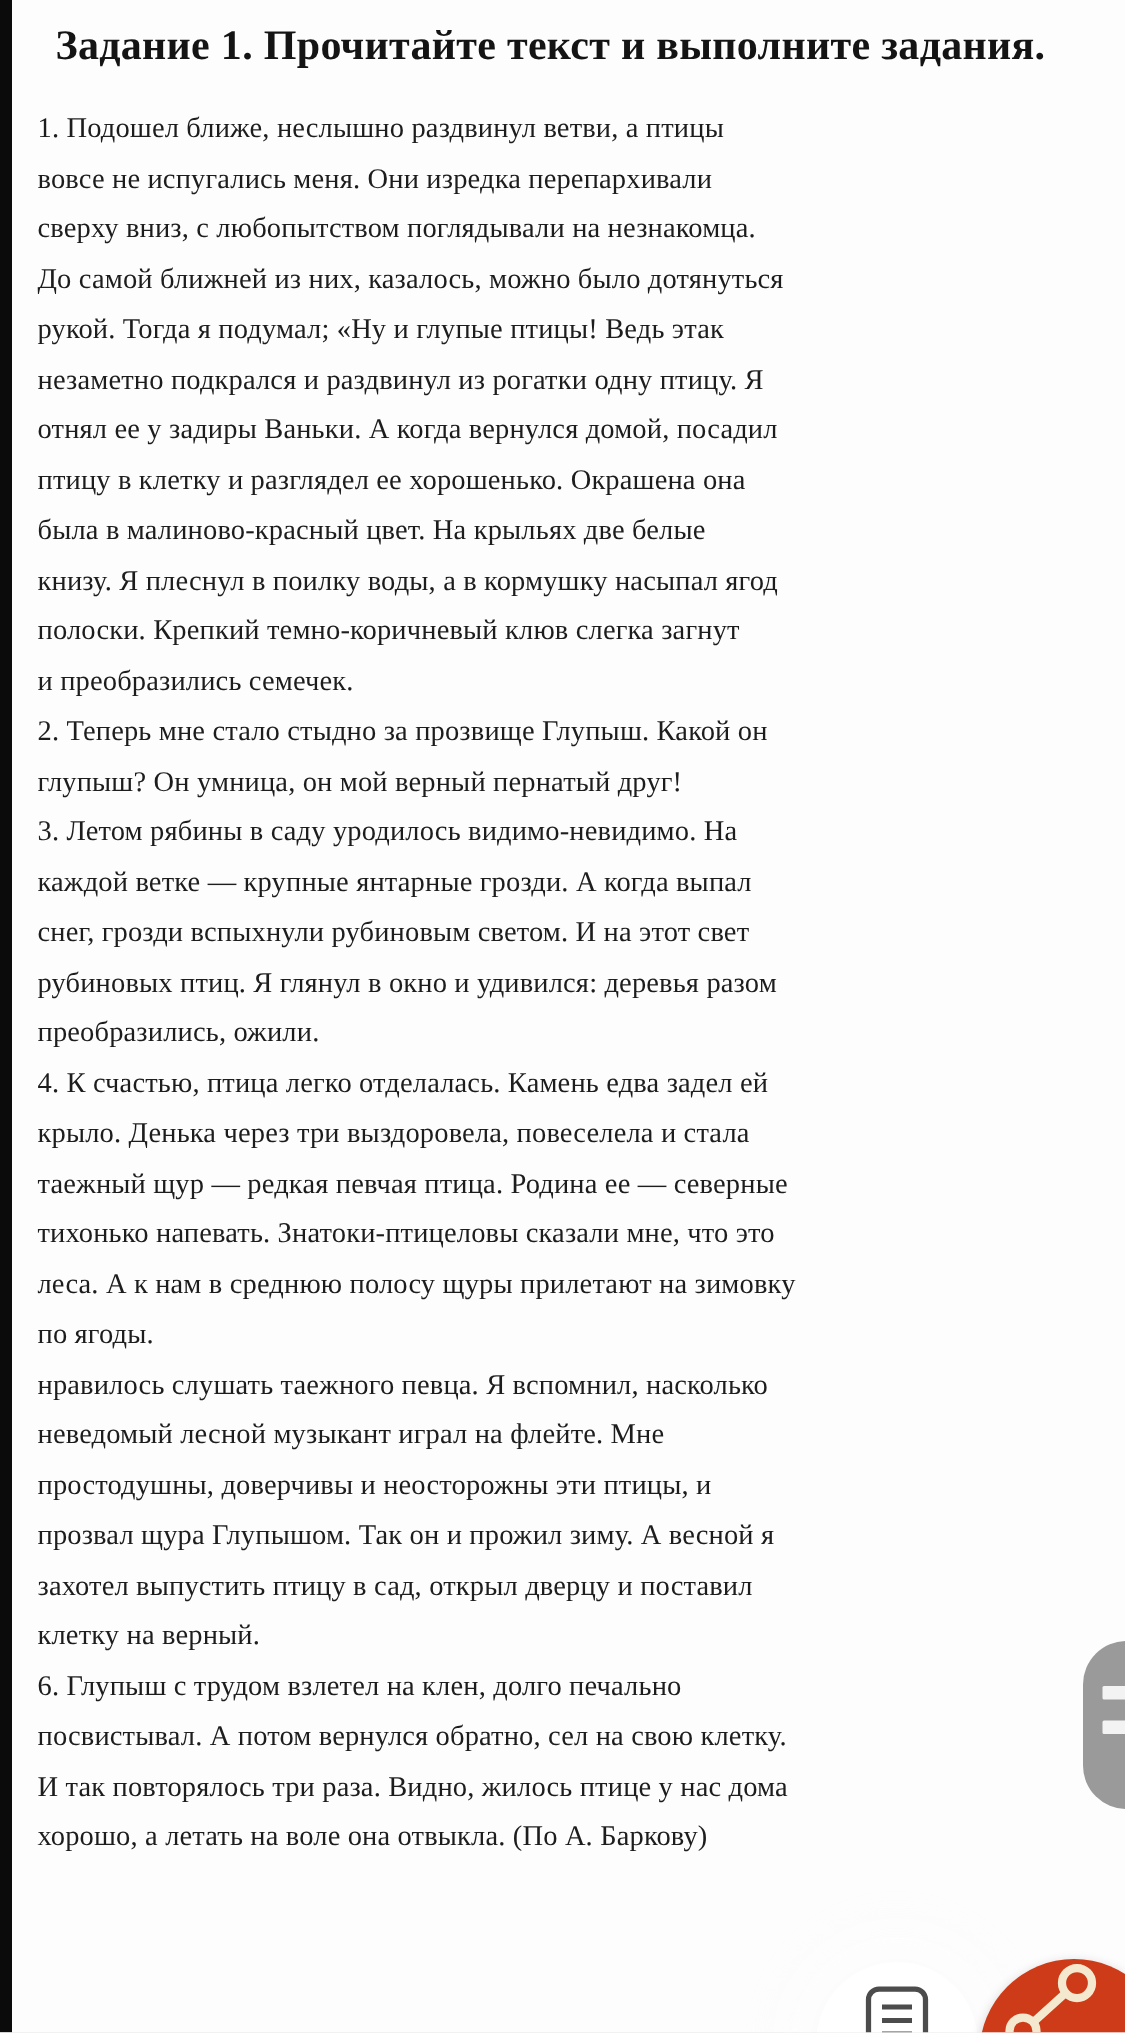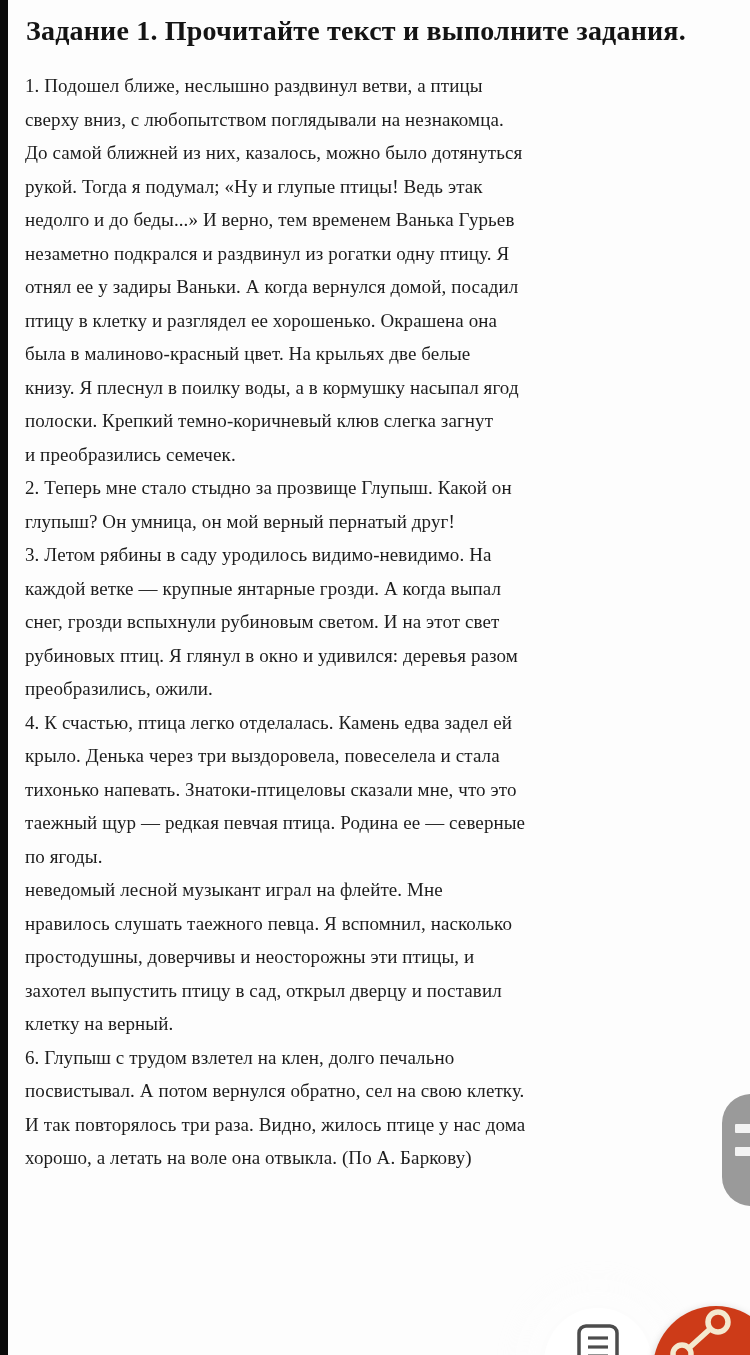--- a/index.html
+++ b/index.html
@@ -3,21 +3,21 @@
 <meta charset="utf-8">
 <style>
   html,body{margin:0;padding:0;background:#e8e8e8;}
   .screen{
     position:relative;width:750px;height:1355px;margin:0 auto;
     background:#fdfdfd;overflow:hidden;
     font-family:"Liberation Serif","DejaVu Serif",serif;
   }
   .left-bar{position:absolute;left:0;top:0;width:8px;height:1355px;background:#0b0b0b;}
   .page{position:absolute;left:8px;top:0;width:742px;padding:14px 0 0 17px;box-sizing:border-box;}
-  .heading{font-size:28px;font-weight:bold;color:#141414;margin:0 0 21px 1px;line-height:34px;letter-spacing:.2px;white-space:nowrap;}
+  .heading{font-size:28px;font-weight:bold;color:#141414;margin:0 0 21px 12px;line-height:34px;letter-spacing:.2px;white-space:nowrap;}
   .line{font-size:19px;line-height:33.5px;color:#1d1d1d;white-space:nowrap;letter-spacing:.1px;}
 
   
   .scroll-pill{position:absolute;left:722px;top:1094px;width:58px;height:112px;border-radius:29px;background:#9a9a9a;}
   .pill-line{position:absolute;left:13px;width:38px;height:9px;background:#f3f3f3;border-radius:1px;}
   .pill-line.l1{top:30px;}
   .pill-line.l2{top:53px;}
 
   
   .fab-note{
@@ -38,24 +38,24 @@
 
 <div class="screen">
 
   <div class="left-bar"></div>
 
   <div class="page">
     <h1 class="heading">Задание 1. Прочитайте текст и выполните задания.</h1>
     <div>
         <div>
           <div class="line">1. Подошел ближе, неслышно раздвинул ветви, а птицы</div>
+          <div class="line">вовсе не испугались меня. Они изредка перепархивали</div>
           <div class="line">сверху вниз, с любопытством поглядывали на незнакомца.</div>
           <div class="line">До самой ближней из них, казалось, можно было дотянуться</div>
           <div class="line">рукой. Тогда я подумал; «Ну и глупые птицы! Ведь этак</div>
-          <div class="line">недолго и до беды...» И верно, тем временем Ванька Гурьев</div>
           <div class="line">незаметно подкрался и раздвинул из рогатки одну птицу. Я</div>
           <div class="line">отнял ее у задиры Ваньки. А когда вернулся домой, посадил</div>
           <div class="line">птицу в клетку и разглядел ее хорошенько. Окрашена она</div>
           <div class="line">была в малиново-красный цвет. На крыльях две белые</div>
           <div class="line">книзу. Я плеснул в поилку воды, а в кормушку насыпал ягод</div>
           <div class="line">полоски. Крепкий темно-коричневый клюв слегка загнут</div>
           <div class="line">и преобразились семечек.</div>
         </div>
         <div>
           <div class="line">2. Теперь мне стало стыдно за прозвище Глупыш. Какой он</div>
@@ -64,28 +64,30 @@
         <div>
           <div class="line">3. Летом рябины в саду уродилось видимо-невидимо. На</div>
           <div class="line">каждой ветке — крупные янтарные грозди. А когда выпал</div>
           <div class="line">снег, грозди вспыхнули рубиновым светом. И на этот свет</div>
           <div class="line">рубиновых птиц. Я глянул в окно и удивился: деревья разом</div>
           <div class="line">преобразились, ожили.</div>
         </div>
         <div>
           <div class="line">4. К счастью, птица легко отделалась. Камень едва задел ей</div>
           <div class="line">крыло. Денька через три выздоровела, повеселела и стала</div>
+          <div class="line">таежный щур — редкая певчая птица. Родина ее — северные</div>
           <div class="line">тихонько напевать. Знатоки-птицеловы сказали мне, что это</div>
-          <div class="line">таежный щур — редкая певчая птица. Родина ее — северные</div>
+          <div class="line">леса. А к нам в среднюю полосу щуры прилетают на зимовку</div>
           <div class="line">по ягоды.</div>
         </div>
         <div>
+          <div class="line">нравилось слушать таежного певца. Я вспомнил, насколько</div>
           <div class="line">неведомый лесной музыкант играл на флейте. Мне</div>
-          <div class="line">нравилось слушать таежного певца. Я вспомнил, насколько</div>
           <div class="line">простодушны, доверчивы и неосторожны эти птицы, и</div>
+          <div class="line">прозвал щура Глупышом. Так он и прожил зиму. А весной я</div>
           <div class="line">захотел выпустить птицу в сад, открыл дверцу и поставил</div>
           <div class="line">клетку на верный.</div>
         </div>
         <div>
           <div class="line">6. Глупыш с трудом взлетел на клен, долго печально</div>
           <div class="line">посвистывал. А потом вернулся обратно, сел на свою клетку.</div>
           <div class="line">И так повторялось три раза. Видно, жилось птице у нас дома</div>
           <div class="line">хорошо, а летать на воле она отвыкла. (По А. Баркову)</div>
         </div>
       </div>

